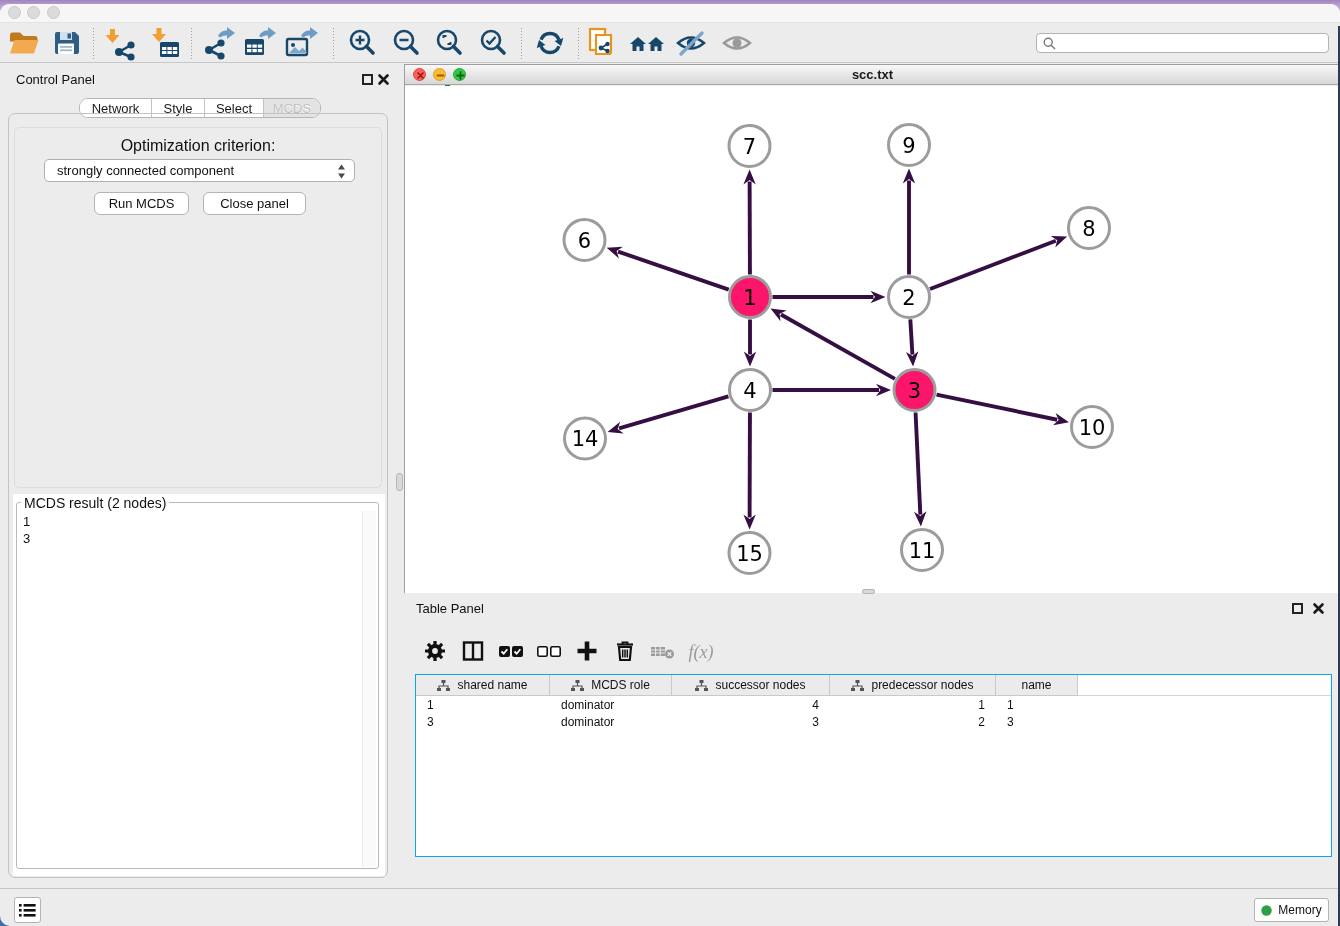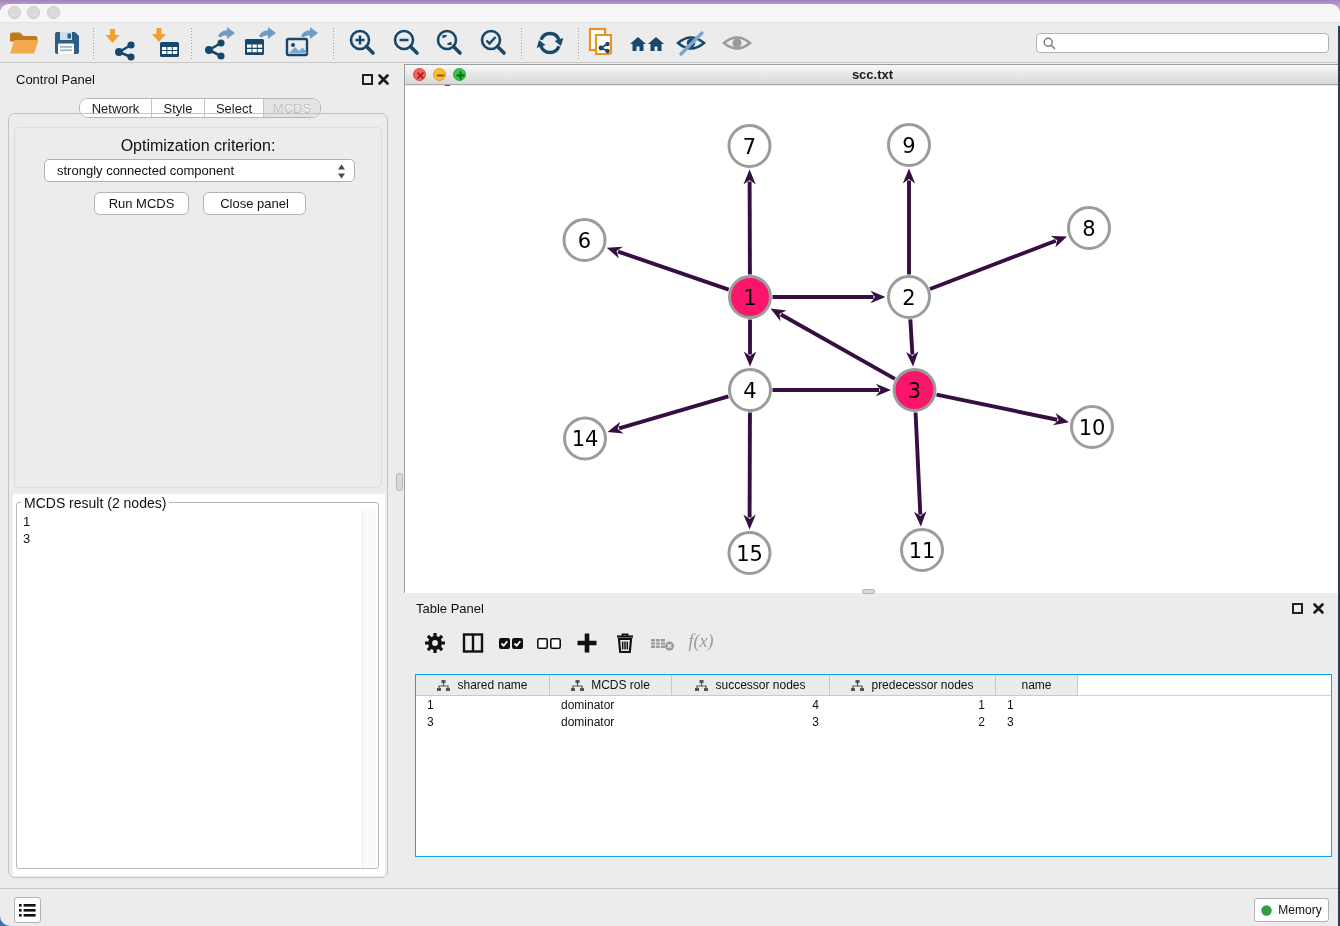--- a/index.html
+++ b/index.html
@@ -57,21 +57,21 @@
   .netframe { position:absolute; left:404px; top:0px; width:936px; height:529px; border-left:1px solid #9e9e9e; border-top:1px solid #9e9e9e; }
   .netframe .ftitle { position:absolute; left:0; top:0; width:100%; height:20px; background:linear-gradient(#f8f8f8, #d7d7d7); border-bottom:1px solid #a8a8a8; }
   .ftitle .ttext { position:absolute; left:0; right:0; top:2px; text-align:center; font-size:13px; font-weight:bold; color:#1a1a1a; }
   .light { position:absolute; top:3px; width:13px; height:13px; border-radius:50%; }
   .light svg { position:absolute; left:2px; top:2px; }
   .canvas { position:absolute; left:0; top:21px; width:935px; height:507px; background:#fff; }
 
   
   .tpanel { position:absolute; left:404px; top:529px; width:936px; height:295px; background:#ececec; }
   .ttoolbar { position:absolute; left:12px; top:36px; height:36px; display:flex; align-items:center; }
-  .ttb { width:38px; height:32px; display:flex; align-items:flex-start; justify-content:center; }
+  .ttb { width:38px; height:32px; display:flex; align-items:flex-end; justify-content:center; }
   .fx { font-family:"Liberation Serif", serif; font-style:italic; font-size:18px; color:#9a9a9a; }
   .datatable { position:absolute; left:11px; top:81px; width:917px; height:183px; background:#fff; border:1px solid #0ea5e9; }
   .thead { position:absolute; left:0; top:0; width:100%; height:21px; display:flex; background:#fff; border-bottom:1px solid #d4d4d4; }
   .th { display:flex; align-items:center; justify-content:center; font-size:12px; color:#111; border-right:1px solid #c9c9c9; border-bottom:1px solid #c9c9c9; background:#ebebeb; margin-bottom:-1px; gap:7px; height:21px; }
   .trow { position:absolute; left:0; height:17px; display:flex; background:#fff; }
   .td { font-size:12px; color:#111; padding:1px 11px 0 11px; white-space:nowrap; overflow:hidden; }
 
   
   .statusbar { position:absolute; left:0; top:884px; width:100%; height:38px; background:#ececec; border-top:1px solid #c6c6c6; }
   .sq-btn { position:absolute; background:#fff; border:1px solid #b3b3b3; border-radius:3px; display:flex; align-items:center; justify-content:center; }

